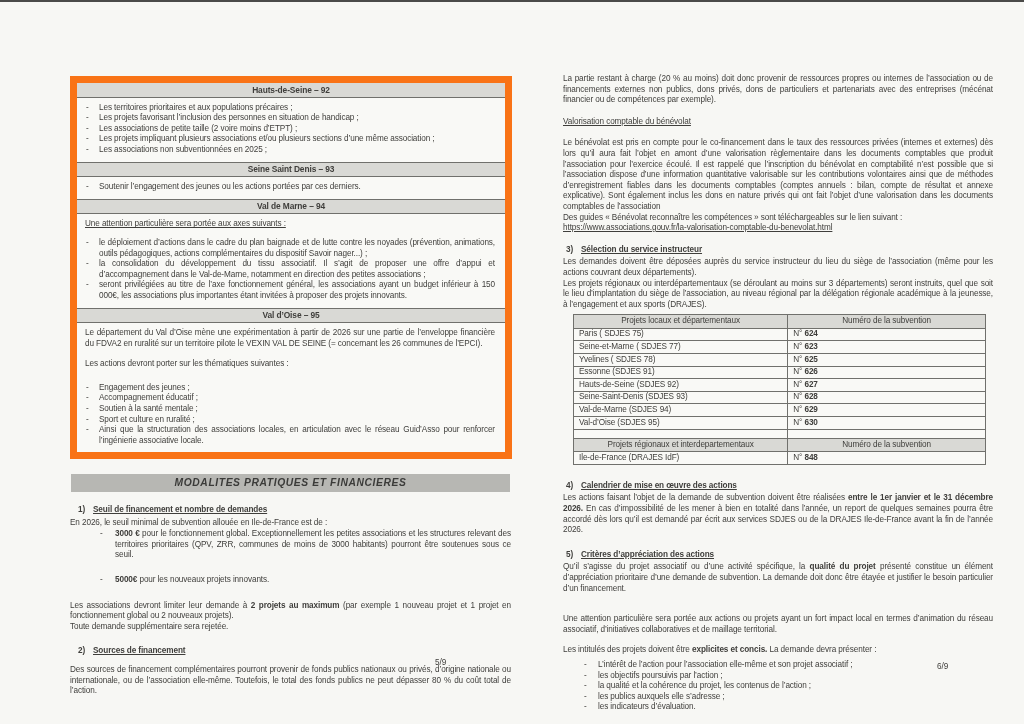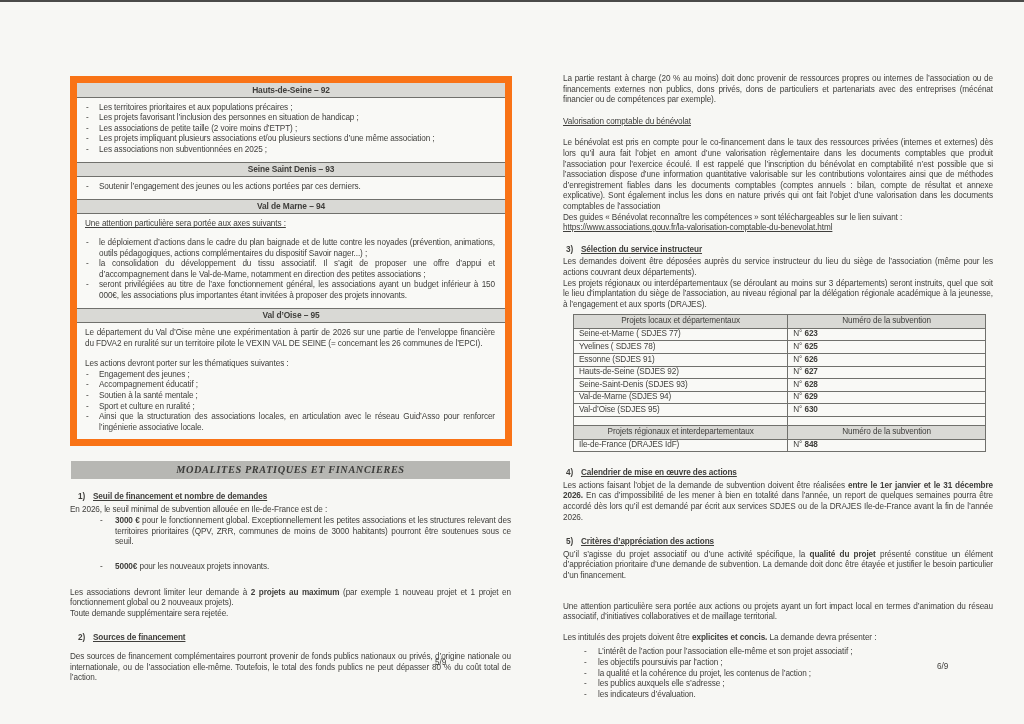--- a/index.html
+++ b/index.html
@@ -19,24 +19,24 @@
   .rhead{background:#d9d9d5;border-top:1px solid #70706c;border-bottom:1px solid #70706c;
          font-weight:700;text-align:center;padding:1.5px 0;font-size:8.4px;}
   .rhead.first{border-top:none;}
   .rbody{padding:5px 10px 6px 8px;}
   .bul{display:flex;}
   .bul .d{width:13px;flex:none;padding-left:1px;}
   .bul .t{flex:1;text-align:justify;}
   .bul.left .t{text-align:left;}
   .intro-u{text-decoration:underline;margin-bottom:8px;}
   .jpara{text-align:justify;margin-bottom:10px;}
-  .mb7{margin-bottom:0;}
+  .mb7{margin-bottom:13px;}
 
   .banner{margin:15px 4px 0 9px;background:#b7b7b3;color:#3b3b39;font-weight:700;font-style:italic;
-          text-align:center;font-size:10.3px;letter-spacing:0.6px;padding:3.5px 0;font-family:Liberation Serif, serif;}
+          text-align:center;font-size:10.3px;letter-spacing:0.6px;padding:3.5px 0;}
 
   .sechead{display:flex;font-weight:700;margin:13px 0 2px 16px;}
   .sechead .n{width:15px;flex:none;}
   .sechead .tt{text-decoration:underline;}
 
   .lpara{text-align:justify;margin-left:8px;margin-right:3px;}
   .nb{display:flex;margin-left:38px;margin-right:3px;}
   .nb .d{width:15px;flex:none;}
   .nb .t{flex:1;text-align:justify;}
   b{font-weight:700;}
@@ -193,20 +193,24 @@
   <div class="rp">Les demandes doivent être déposées auprès du service instructeur du lieu du siège de l’association (même pour les actions couvrant deux départements).</div>
   <div class="rp">Les projets régionaux ou interdépartementaux (se déroulant au moins sur 3 départements) seront instruits, quel que soit le lieu d’implantation du siège de l’association, au niveau régional par la délégation régionale académique à la jeunesse, à l’engagement et aux sports (DRAJES).</div>
 
   <table class="subtable">
     <tbody>
         <tr>
       <th class="c1">Projets locaux et départementaux</th>
       <th>Numéro de la subvention</th>
     </tr>
     <tr>
+          <td class="c1">Paris ( SDJES 75)</td>
+          <td><span>N°</span> <b>624</b></td>
+        </tr>
+    <tr>
           <td class="c1">Seine-et-Marne ( SDJES 77)</td>
           <td><span>N°</span> <b>623</b></td>
         </tr>
     <tr>
           <td class="c1">Yvelines ( SDJES 78)</td>
           <td><span>N°</span> <b>625</b></td>
         </tr>
     <tr>
           <td class="c1">Essonne (SDJES 91)</td>
           <td><span>N°</span> <b>626</b></td>

